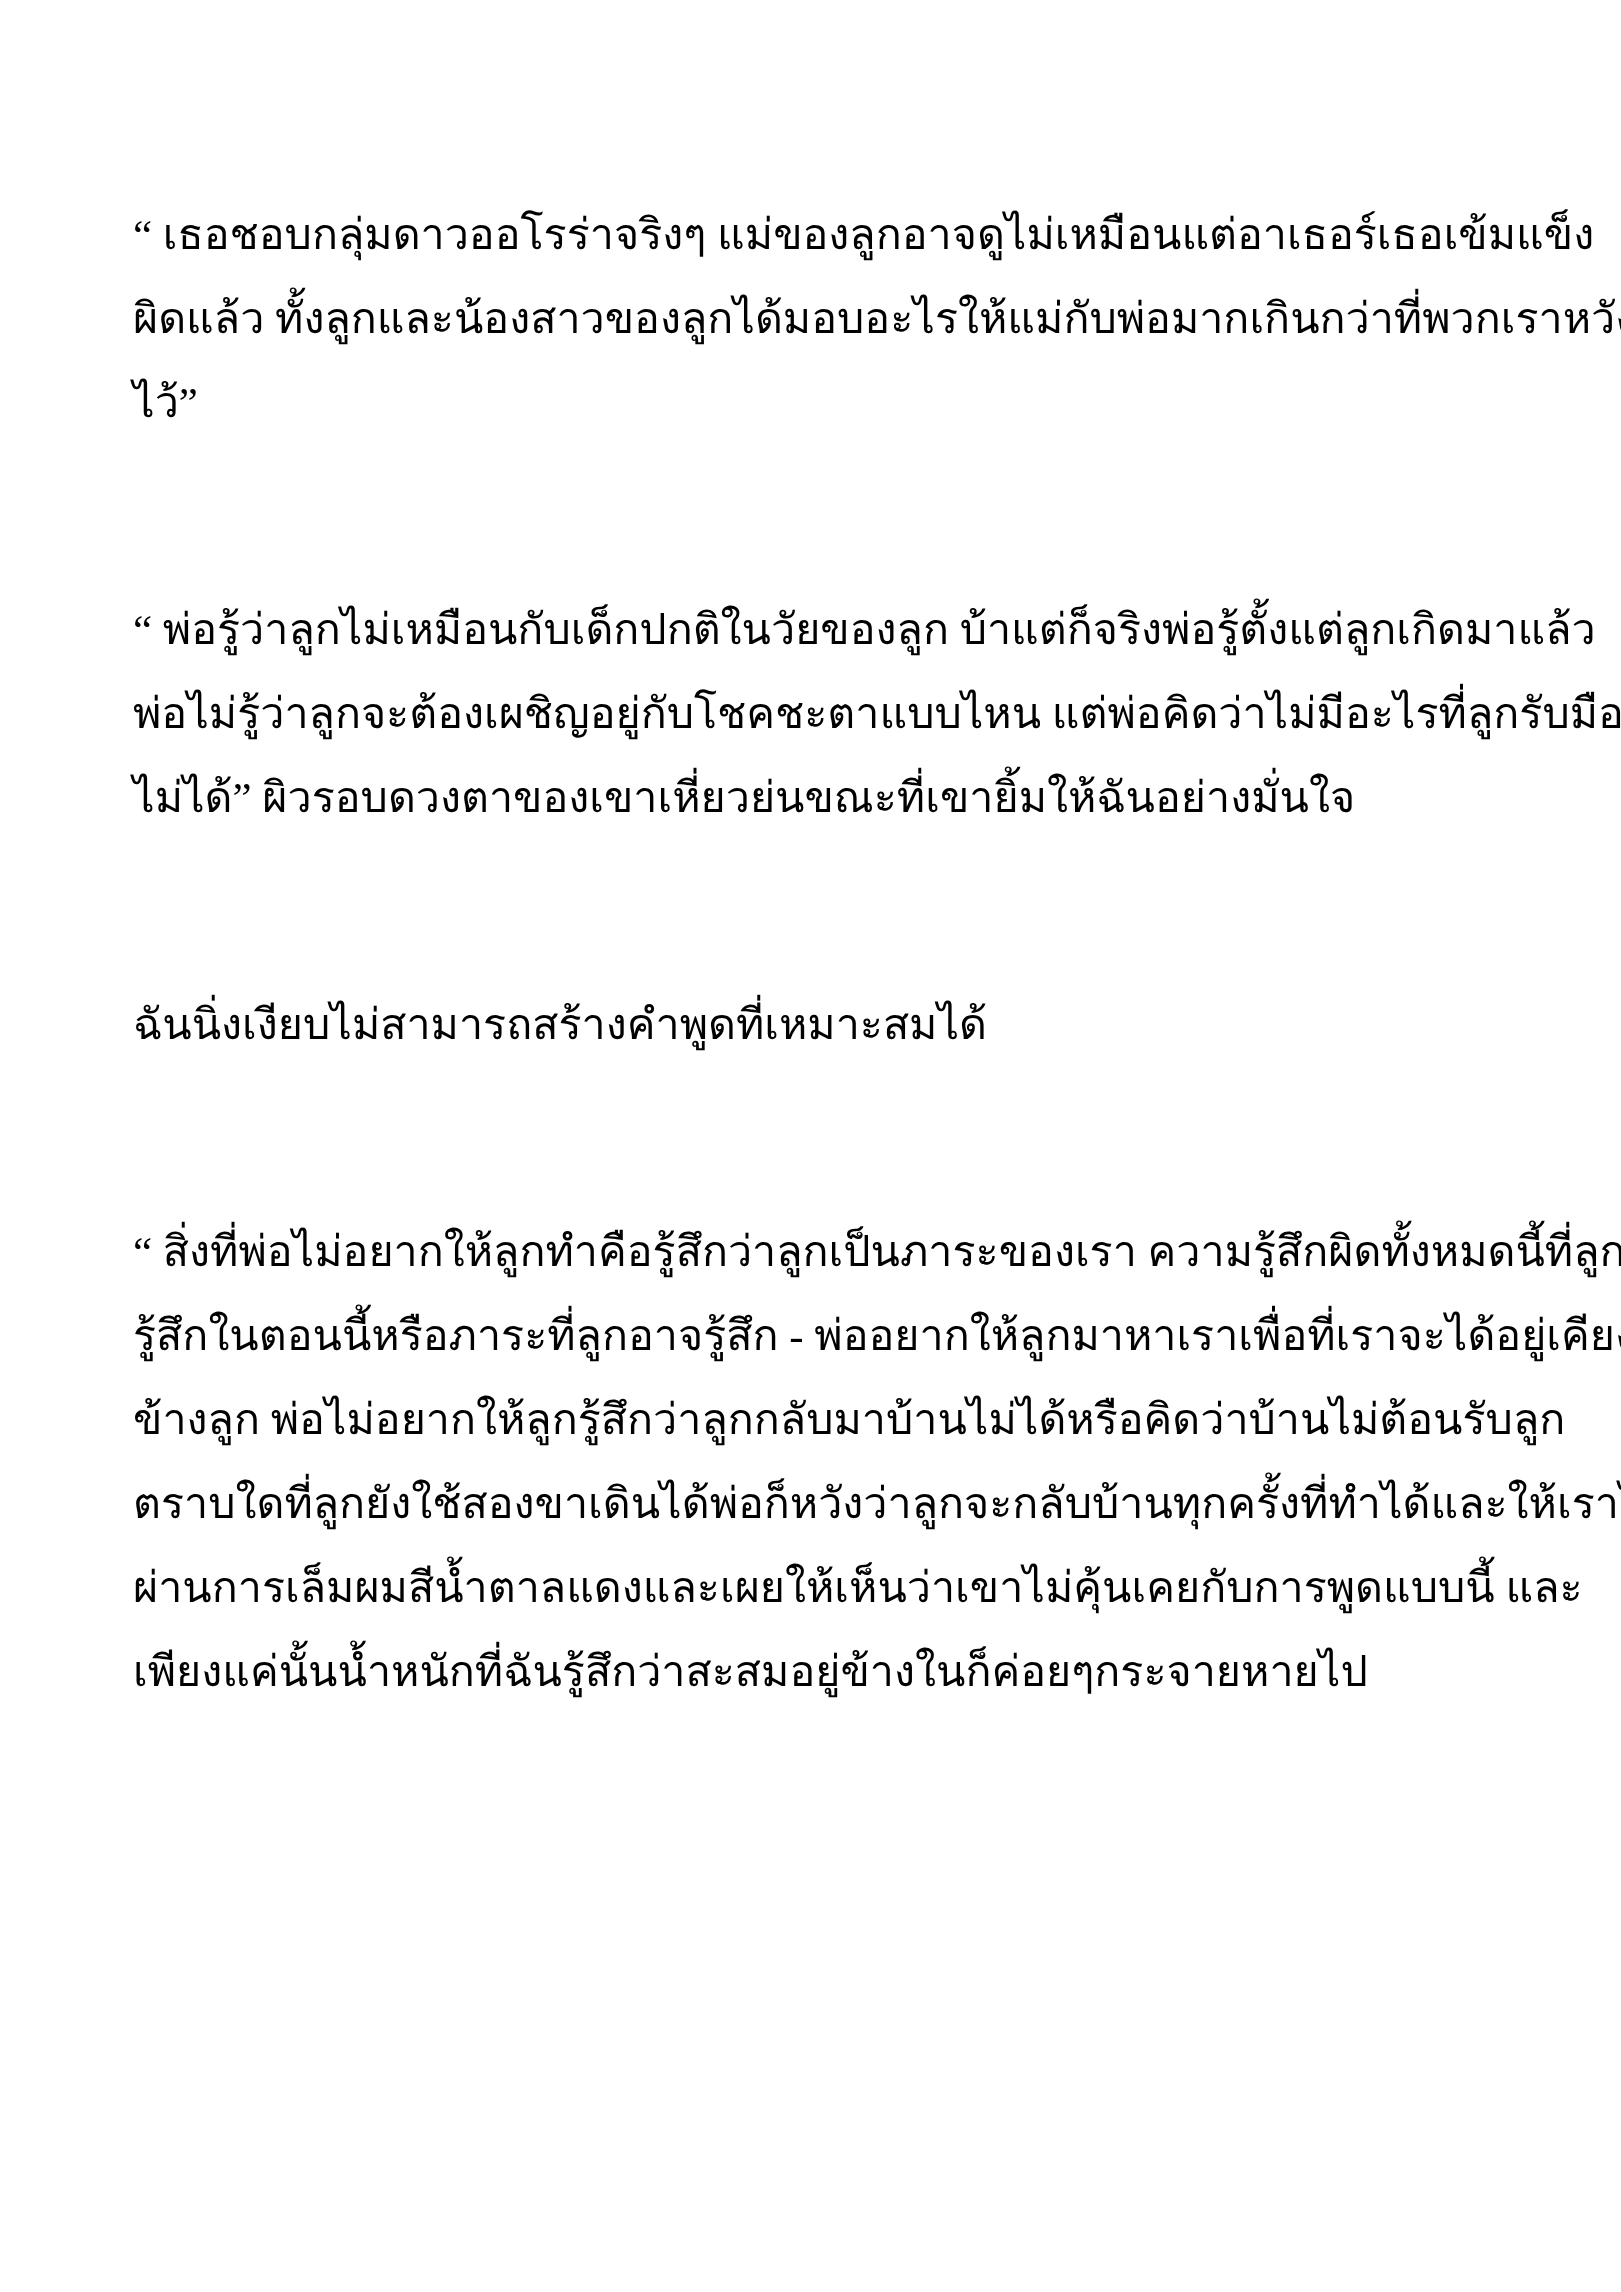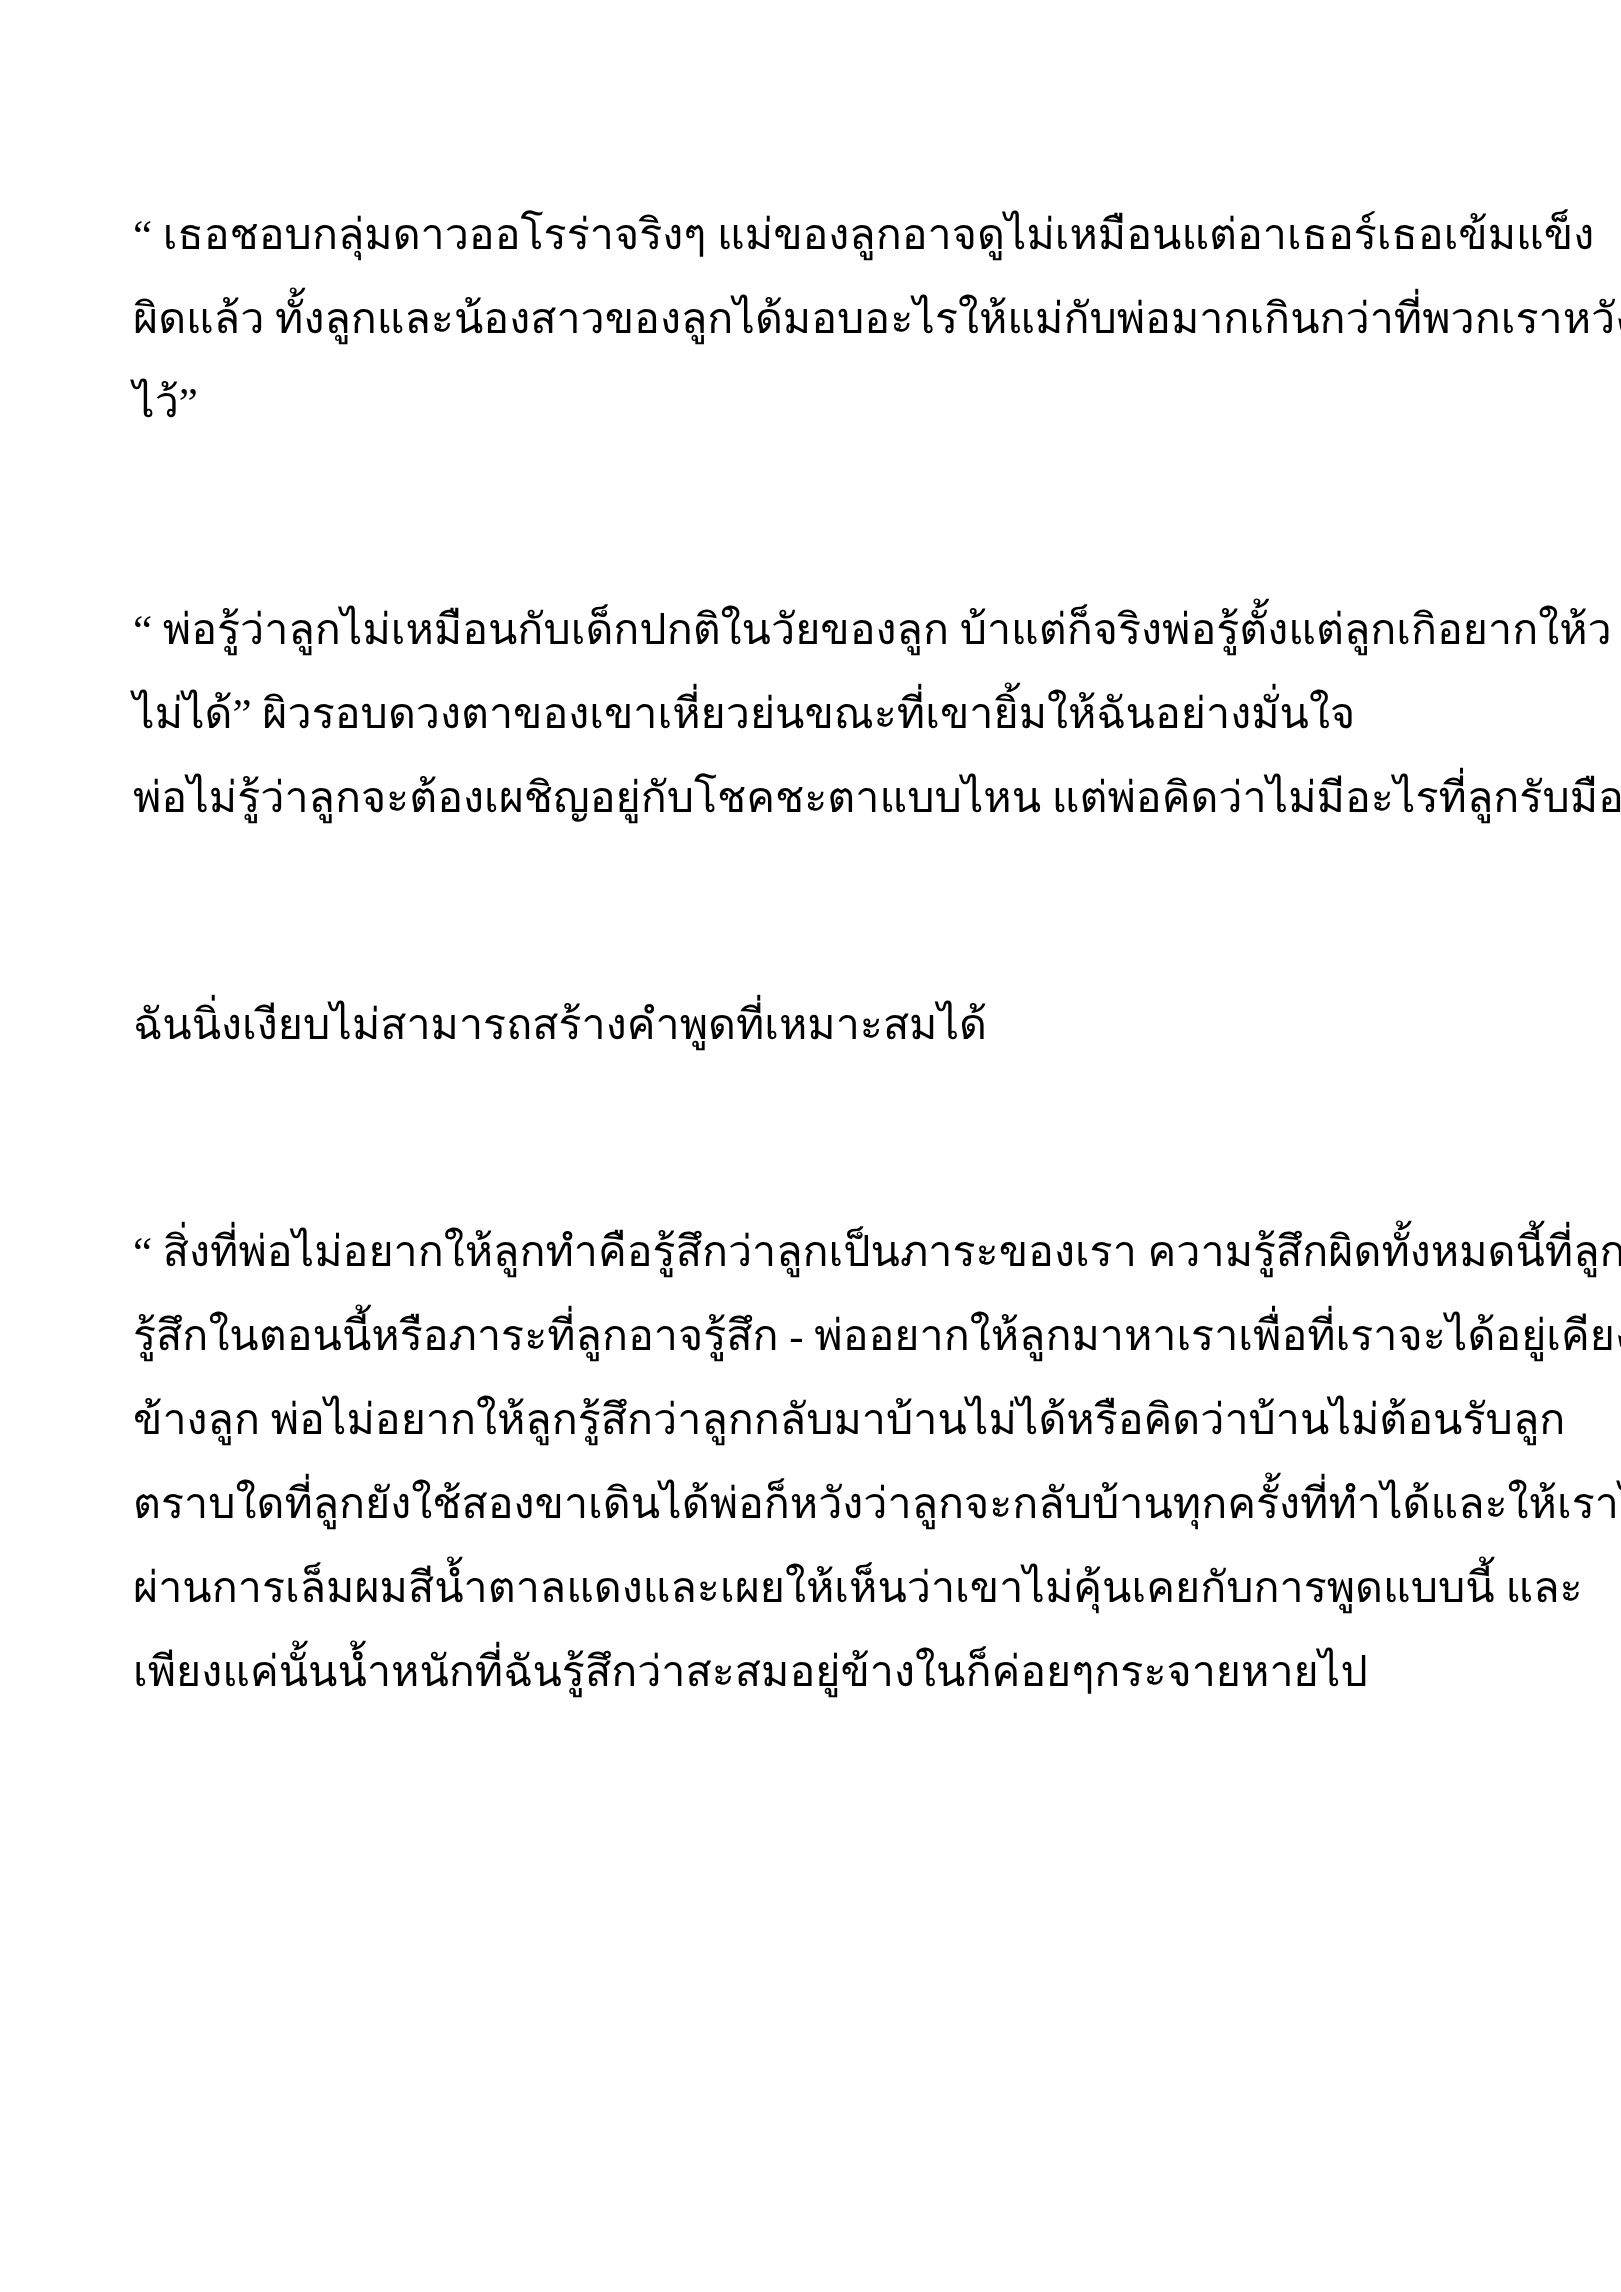--- a/index.html
+++ b/index.html
@@ -43,23 +43,23 @@
 <body>
 
 <div class="page">
   <div class="text-block">
       <div class="paragraph">
         <div class="line">“ เธอชอบกลุ่มดาวออโรร่าจริงๆ แม่ของลูกอาจดูไม่เหมือนแต่อาเธอร์เธอเข้มแข็ง</div>
         <div class="line">ผิดแล้ว ทั้งลูกและน้องสาวของลูกได้มอบอะไรให้แม่กับพ่อมากเกินกว่าที่พวกเราหวัง</div>
         <div class="line">ไว้”</div>
       </div>
       <div class="paragraph">
-        <div class="line">“ พ่อรู้ว่าลูกไม่เหมือนกับเด็กปกติในวัยของลูก บ้าแต่ก็จริงพ่อรู้ตั้งแต่ลูกเกิอยากให้ว</div>
+        <div class="line">“ พ่อรู้ว่าลูกไม่เหมือนกับเด็กปกติในวัยของลูก บ้าแต่ก็จริงพ่อรู้ตั้งแต่ลูกเกิดมาแล้ว</div>
+        <div class="line">พ่อไม่รู้ว่าลูกจะต้องเผชิญอยู่กับโชคชะตาแบบไหน แต่พ่อคิดว่าไม่มีอะไรที่ลูกรับมือ</div>
         <div class="line">ไม่ได้” ผิวรอบดวงตาของเขาเหี่ยวย่นขณะที่เขายิ้มให้ฉันอย่างมั่นใจ</div>
-        <div class="line">พ่อไม่รู้ว่าลูกจะต้องเผชิญอยู่กับโชคชะตาแบบไหน แต่พ่อคิดว่าไม่มีอะไรที่ลูกรับมือ</div>
       </div>
       <div class="paragraph">
         <div class="line">ฉันนิ่งเงียบไม่สามารถสร้างคำพูดที่เหมาะสมได้</div>
       </div>
       <div class="paragraph">
         <div class="line">“ สิ่งที่พ่อไม่อยากให้ลูกทำคือรู้สึกว่าลูกเป็นภาระของเรา ความรู้สึกผิดทั้งหมดนี้ที่ลูก</div>
         <div class="line">รู้สึกในตอนนี้หรือภาระที่ลูกอาจรู้สึก - พ่ออยากให้ลูกมาหาเราเพื่อที่เราจะได้อยู่เคียง</div>
         <div class="line">ข้างลูก พ่อไม่อยากให้ลูกรู้สึกว่าลูกกลับมาบ้านไม่ได้หรือคิดว่าบ้านไม่ต้อนรับลูก</div>
         <div class="line">ตราบใดที่ลูกยังใช้สองขาเดินได้พ่อก็หวังว่าลูกจะกลับบ้านทุกครั้งที่ทำได้และให้เราได้</div>
         <div class="line">ผ่านการเล็มผมสีน้ำตาลแดงและเผยให้เห็นว่าเขาไม่คุ้นเคยกับการพูดแบบนี้ และ</div>

